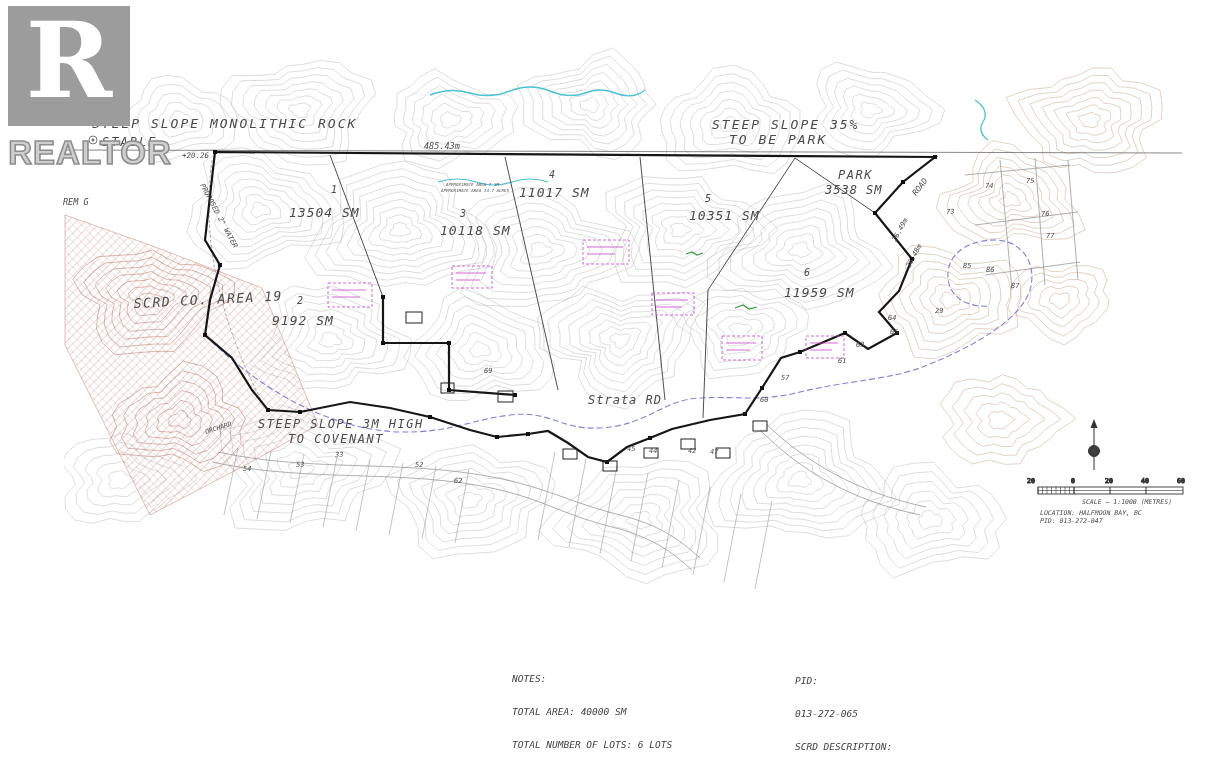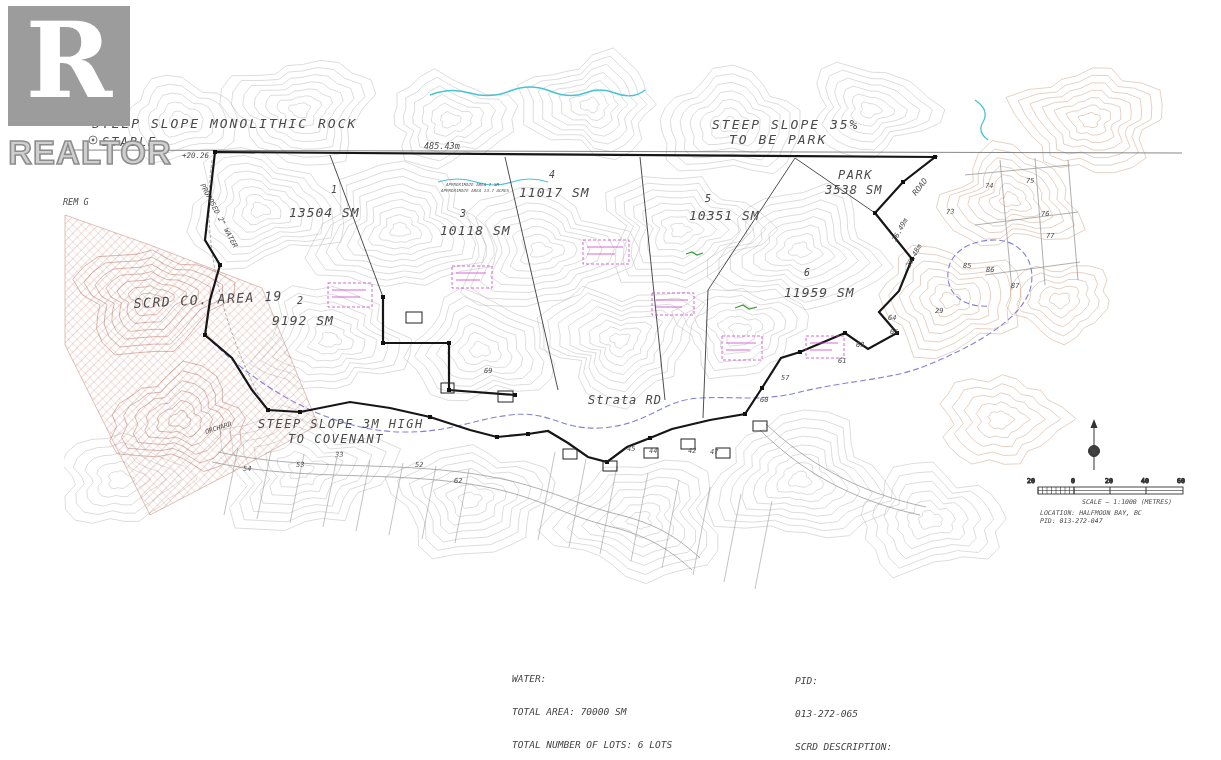--- a/index.html
+++ b/index.html
@@ -467,22 +467,22 @@
   </svg>
 
   <div class="logo">
     <div class="logo-box">
       <span class="logo-r">R</span>
     </div>
     <div class="logo-text">REALTOR</div>
   </div>
 
   <div class="textblock notes">
-    <div>WATER:</div>
-    <div>TOTAL AREA: 70000 SM</div>
+    <div>NOTES:</div>
+    <div>TOTAL AREA: 40000 SM</div>
     <div>TOTAL NUMBER OF LOTS: 6 LOTS</div>
     
     
     
     
   </div>
 
   <div class="textblock legal">
     <div>PID:</div>
     <div>013-272-065</div>

